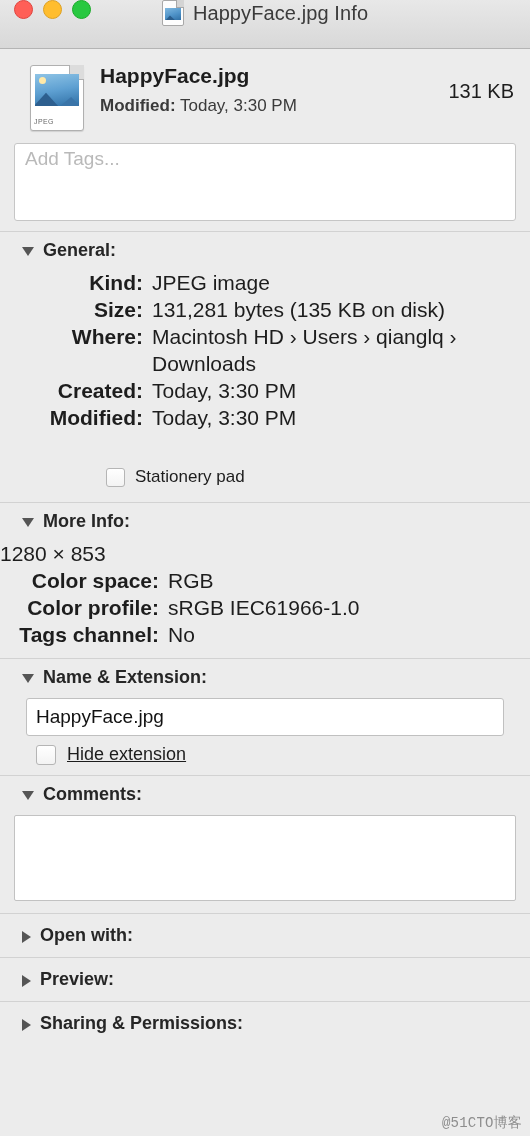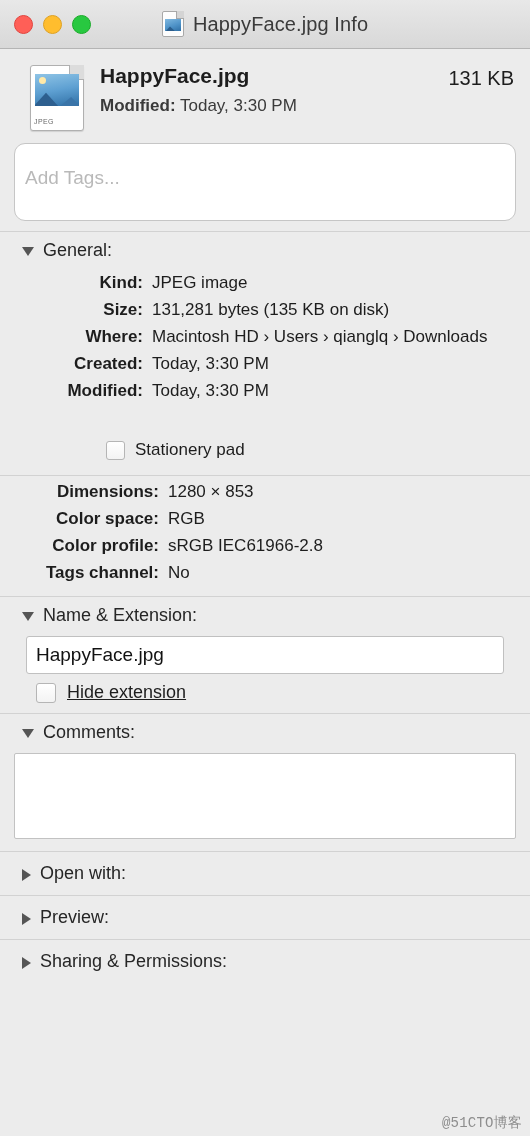--- a/index.html
+++ b/index.html
@@ -22,21 +22,21 @@
     flex-direction: column;
     position: relative;
   }
   
   .titlebar {
     height: 48px;
     min-height: 48px;
     background: linear-gradient(to bottom, #e8e8e8, #d8d8d8);
     border-bottom: 1px solid #b4b4b4;
     display: flex;
-    align-items: center;
+    align-items: flex-start;
     position: relative;
   }
   .traffic {
     display: flex;
     gap: 10px;
     margin-left: 14px;
   }
   .dot {
     width: 17px;
     height: 17px;
@@ -181,32 +181,32 @@
     color: #3a3a3a;
     margin-top: 6px;
     line-height: 22px;
   }
   .modified-line .lbl { font-weight: bold; }
   .file-size {
     font-size: 20px;
     color: #1d1d1d;
     font-weight: 400;
     white-space: nowrap;
-    margin-top: 4px;
+    margin-top: 17px;
     margin-left: 8px;
   }
 
   
   .tags-field {
     margin: 2px 14px 10px 14px;
     height: 78px;
     background: #ffffff;
     border: 1px solid #c6c6c6;
-    border-radius: 11px;
-    padding: 23px 10px;
+    border-radius: 3px;
+    padding: 4px 10px;
     box-sizing: border-box;
   }
   .tags-placeholder {
     font-size: 19px;
     color: #b9b9b9;
   }
 
   
   .section {
     border-top: 1px solid #d2d2d2;
@@ -229,27 +229,28 @@
   }
   .tri.right {
     border-left: 9px solid #555;
     border-top: 6.5px solid transparent;
     border-bottom: 6.5px solid transparent;
     border-right: 0;
   }
   .sec-title {
     font-size: 18px;
     color: #262626;
+    font-weight: bold;
   }
   .rows {
     padding: 2px 0 10px 0;
   }
   .row {
     display: flex;
-    font-size: 17px;
+    font-size: 21px;
     color: #1d1d1d;
     line-height: 27px;
     padding: 0 14px 0 0;
   }
   .row .k {
     width: 152px;
     min-width: 152px;
     text-align: right;
     font-weight: bold;
     padding-right: 9px;
@@ -394,32 +395,35 @@
         <div class="v">Today, 3:30 PM</div>
       </div>
       <div class="checkrow">
         <span class="cbox"></span>
         <span>Stationery pad</span>
       </div>
     </div>
   </div>
 
   <div class="section">
+    <div class="sec-head">
+      <span class="tri"></span>
+      <span class="sec-title">More Info:</span>
+    </div>
     <div class="rows mi-rows">
       <div class="row">
-        <div class="k">Dimensions:</div>
         <div class="v">1280 × 853</div>
       </div>
       <div class="row">
         <div class="k">Color space:</div>
         <div class="v">RGB</div>
       </div>
       <div class="row">
         <div class="k">Color profile:</div>
-        <div class="v">sRGB IEC61966-2.8</div>
+        <div class="v">sRGB IEC61966-1.0</div>
       </div>
       <div class="row">
         <div class="k">Tags channel:</div>
         <div class="v">No</div>
       </div>
     </div>
   </div>
 
   <div class="section">
     <div class="sec-head">

